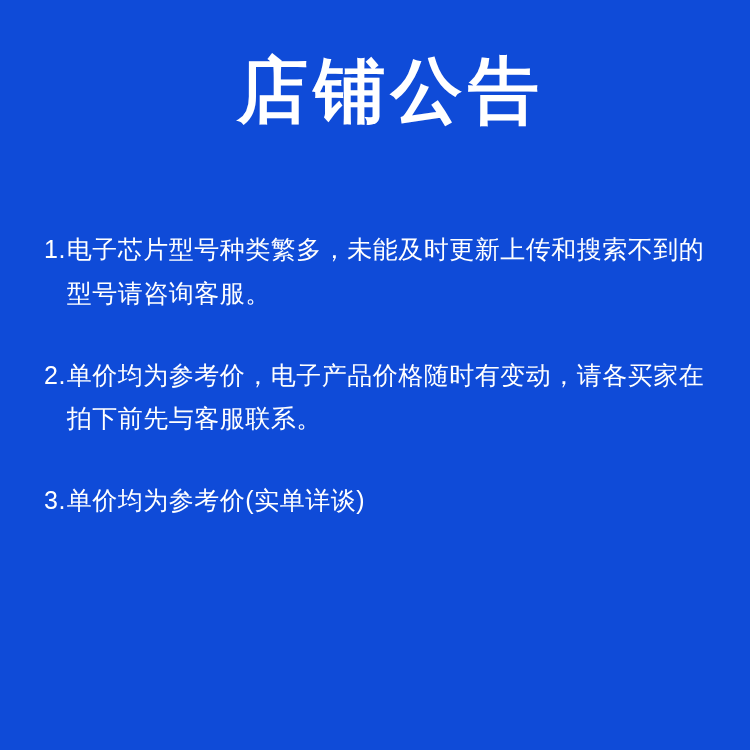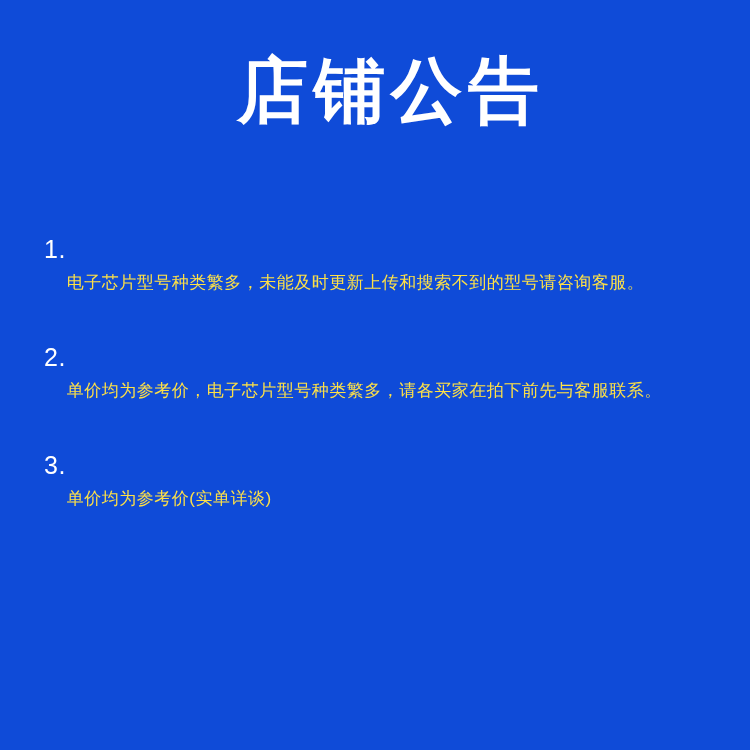--- a/index.html
+++ b/index.html
@@ -48,23 +48,22 @@
     letter-spacing: 0.5px;
   }
   .notice-index {
     flex: 0 0 auto;
     color: #ffffff;
     font-size: 25px;
     padding-right: 1px;
   }
   .notice-text {
     flex: 1 1 auto;
-    color: #fde047;
-    font-size: 17px;
-    margin-top: 40px;
+    color: #ffffff;
+    font-size: 25px;
   }
   .notice-item:last-child {
     margin-bottom: 0;
   }
 </style>
 </head>
 <body>
 
 <div class="banner">
 
@@ -72,21 +71,21 @@
 
   <div class="notice-list">
 
     <div class="notice-item">
       <span class="notice-index">1.</span>
       <span class="notice-text">电子芯片型号种类繁多，未能及时更新上传和搜索不到的型号请咨询客服。</span>
     </div>
 
     <div class="notice-item">
       <span class="notice-index">2.</span>
-      <span class="notice-text">单价均为参考价，电子芯片型号种类繁多，请各买家在拍下前先与客服联系。</span>
+      <span class="notice-text">单价均为参考价，电子产品价格随时有变动，请各买家在拍下前先与客服联系。</span>
     </div>
 
     <div class="notice-item">
       <span class="notice-index">3.</span>
       <span class="notice-text">单价均为参考价(实单详谈)</span>
     </div>
 
   </div>
 
 </div>

